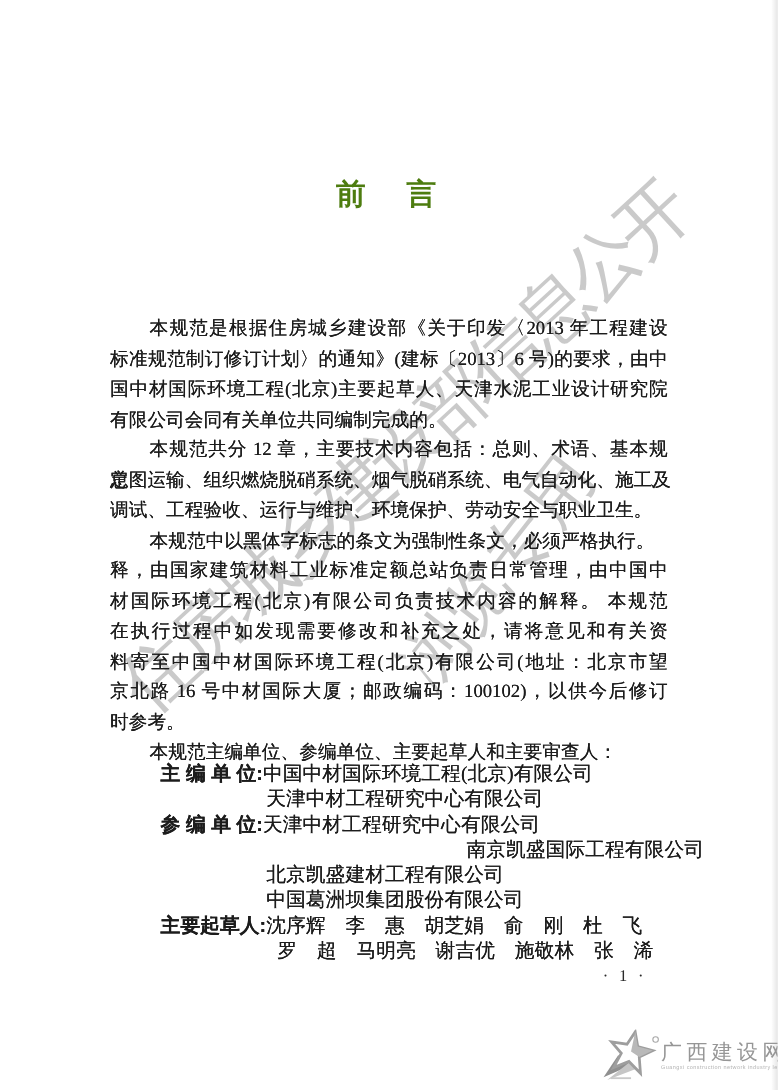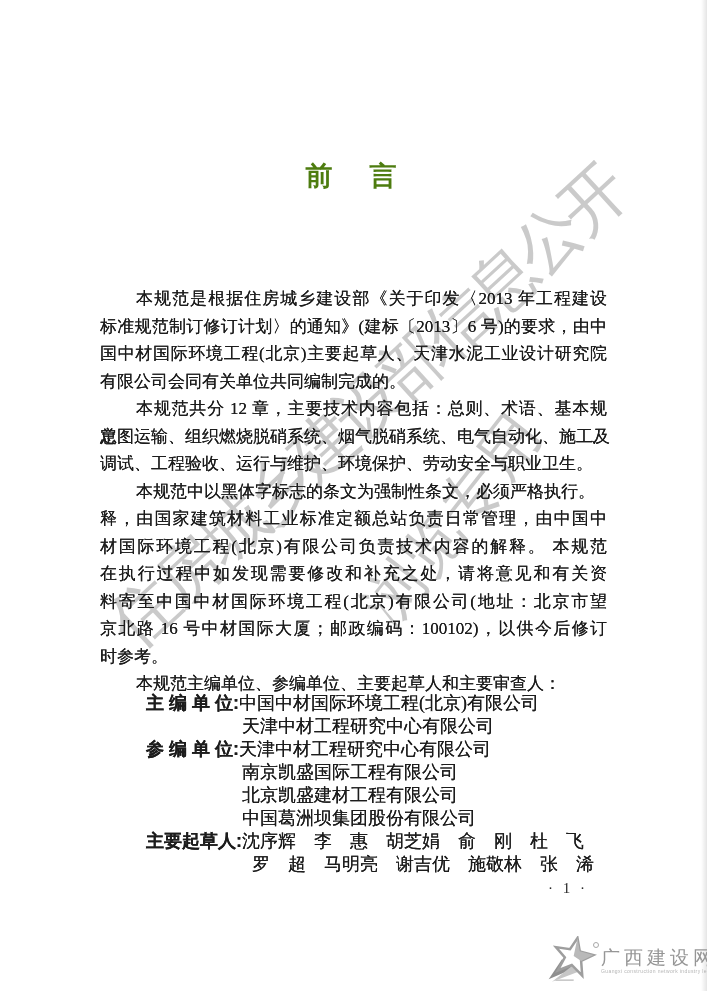--- a/index.html
+++ b/index.html
@@ -130,21 +130,21 @@
       <div class="bl j">料寄至中国中材国际环境工程(北京)有限公司(地址：北京市望</div>
       <div class="bl j">京北路 16 号中材国际大厦；邮政编码：100102)，以供今后修订</div>
       <div class="bl">时参考。</div>
       <div class="bl ind">本规范主编单位、参编单位、主要起草人和主要审查人：</div>
     </div>
 
   <div class="editors" id="editor-lines">
       <div class="ed-row" style="padding-left: 46px;"><span class="ed-label">主 编 单 位:</span><span>中国中材国际环境工程(北京)有限公司</span></div>
       <div class="ed-row" style="padding-left: 142px;"><span>天津中材工程研究中心有限公司</span></div>
       <div class="ed-row" style="padding-left: 46px;"><span class="ed-label">参 编 单 位:</span><span>天津中材工程研究中心有限公司</span></div>
-      <div class="ed-row" style="padding-left: 142px;"><span>南京凯盛国际工程有限公司</span></div>
+      <div class="ed-row" style="padding-left: 142px; text-align: right;"><span>南京凯盛国际工程有限公司</span></div>
       <div class="ed-row" style="padding-left: 142px;"><span>北京凯盛建材工程有限公司</span></div>
       <div class="ed-row" style="padding-left: 142px;"><span>中国葛洲坝集团股份有限公司</span></div>
       <div class="ed-row" style="padding-left: 46px;"><span class="ed-label">主要起草人:</span><span>沈序辉　李　惠　胡芝娟　俞　刚　杜　飞</span></div>
       <div class="ed-row" style="padding-left: 152px;"><span>罗　超　马明亮　谢吉优　施敬林　张　浠</span></div>
     </div>
 
   <div class="pagenum">· 1 ·</div>
 
   <div class="logo">
     <div class="logo-mark">

